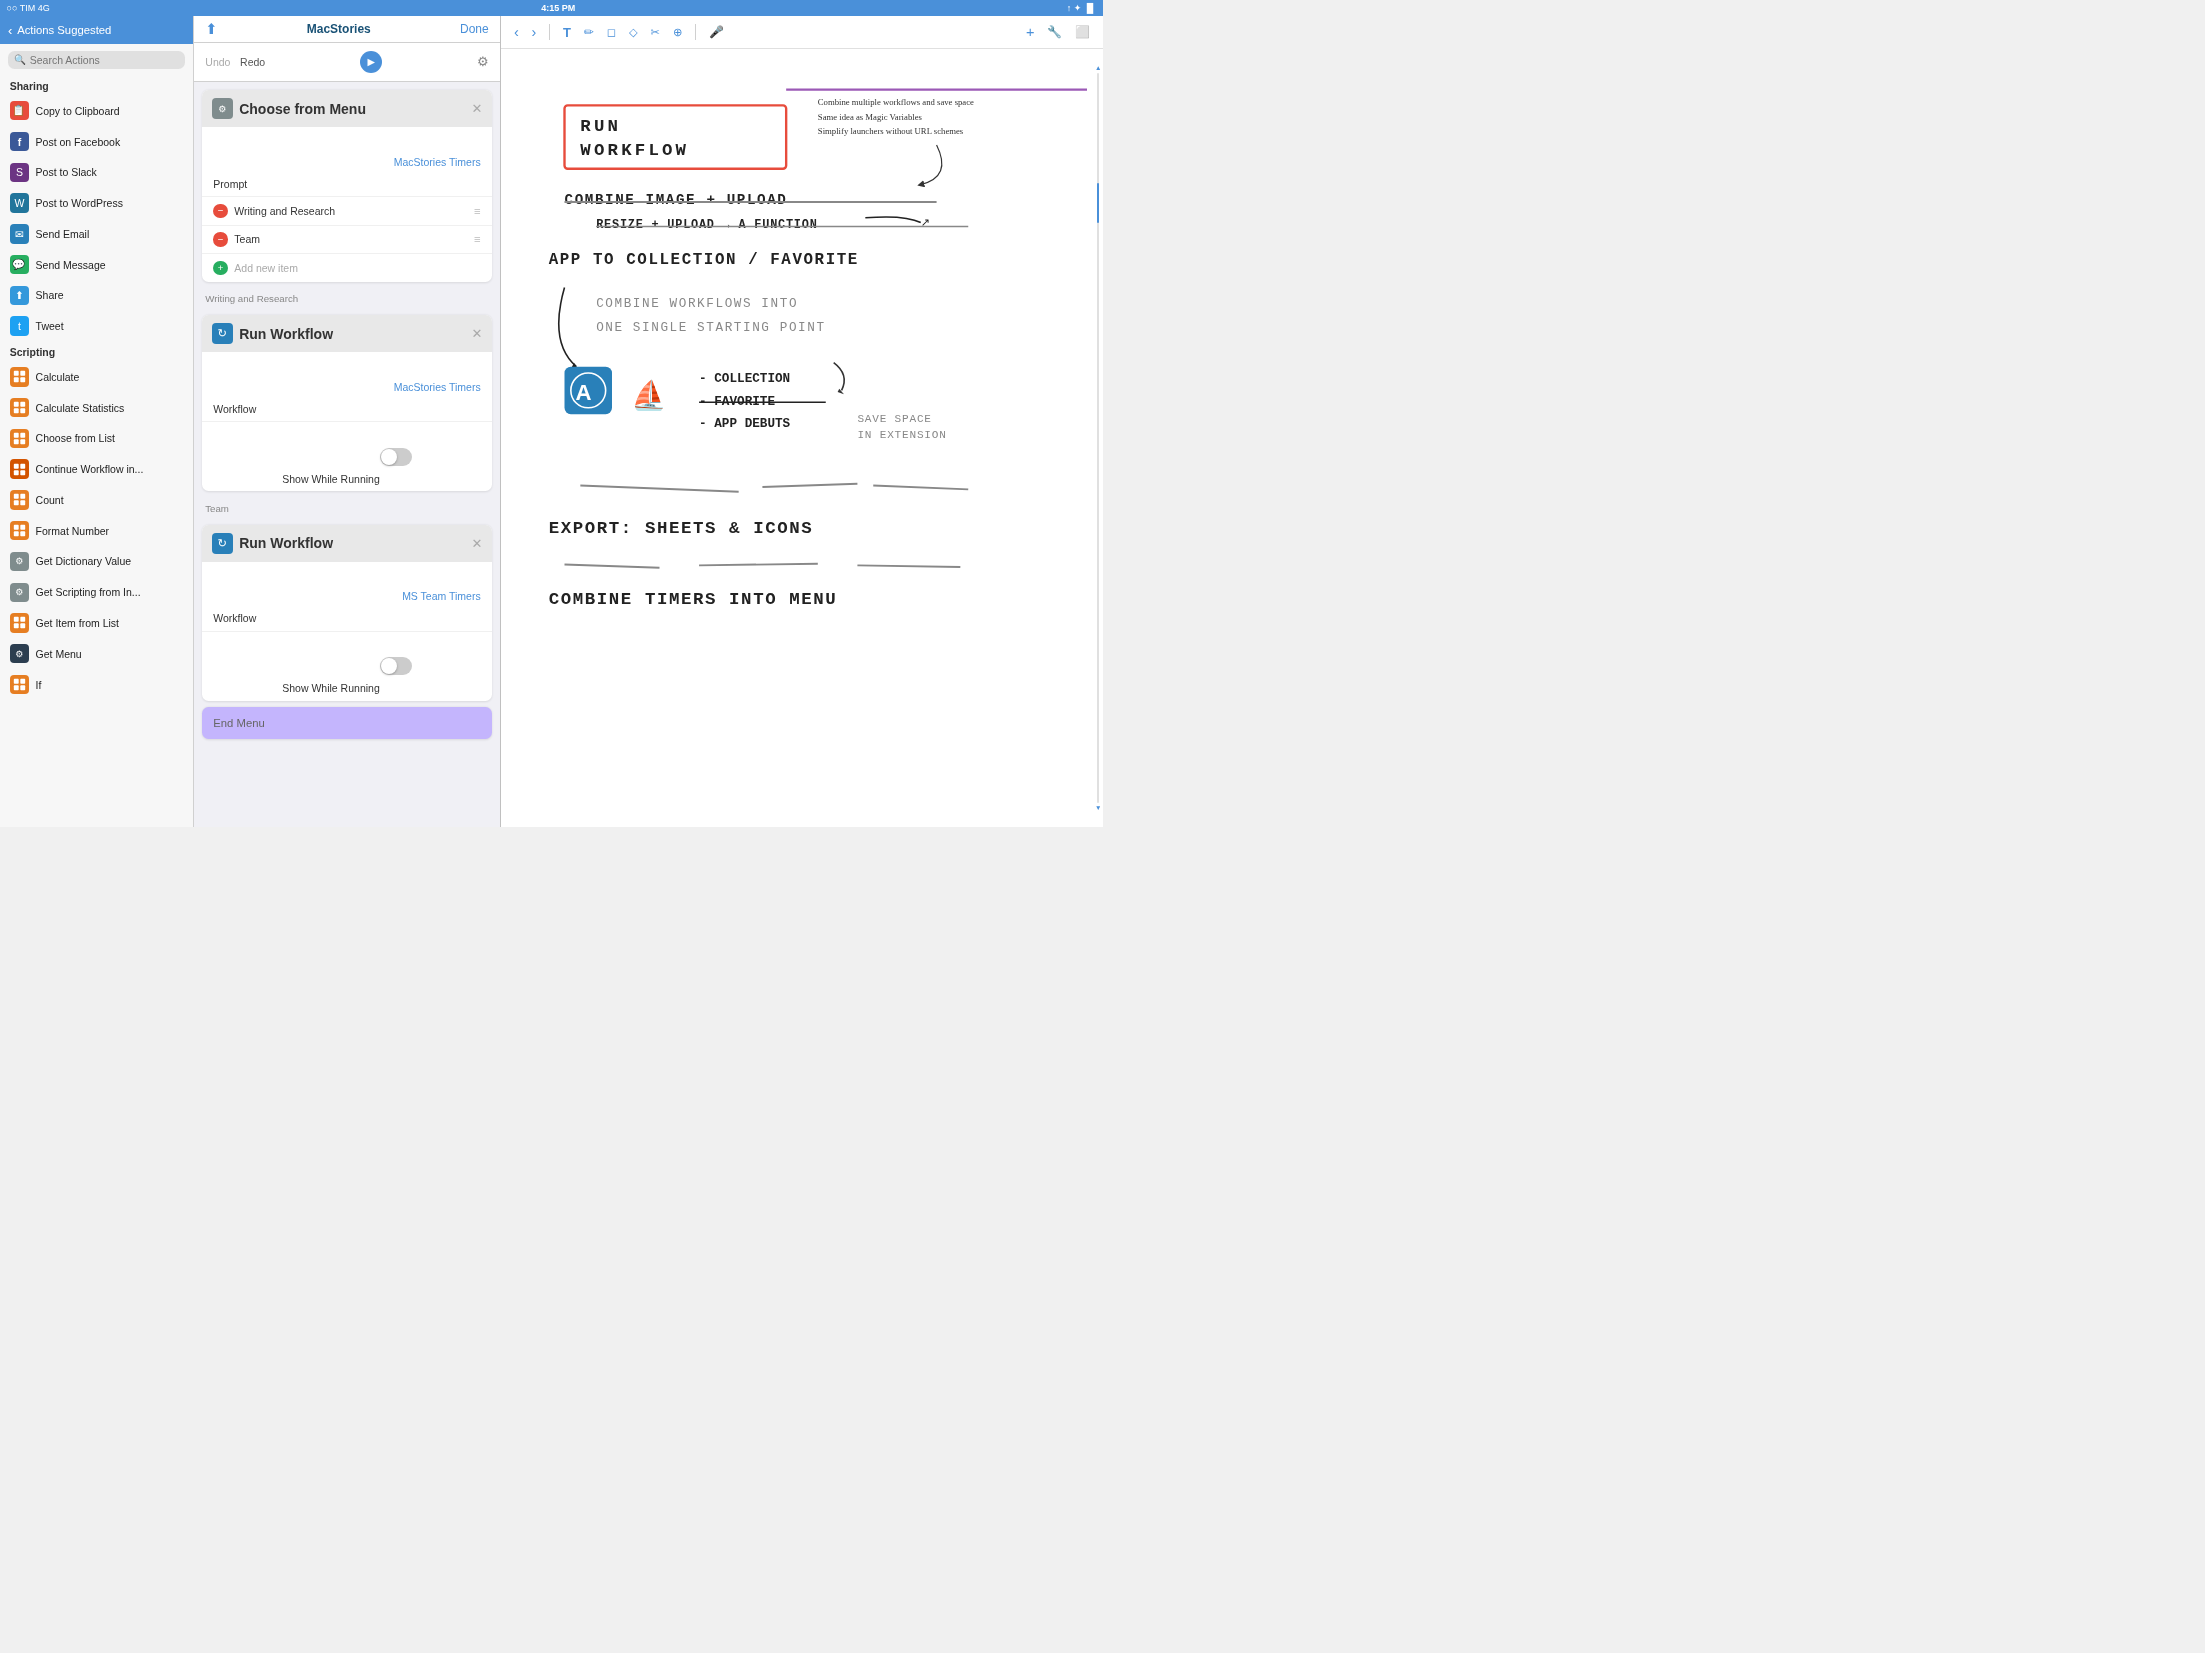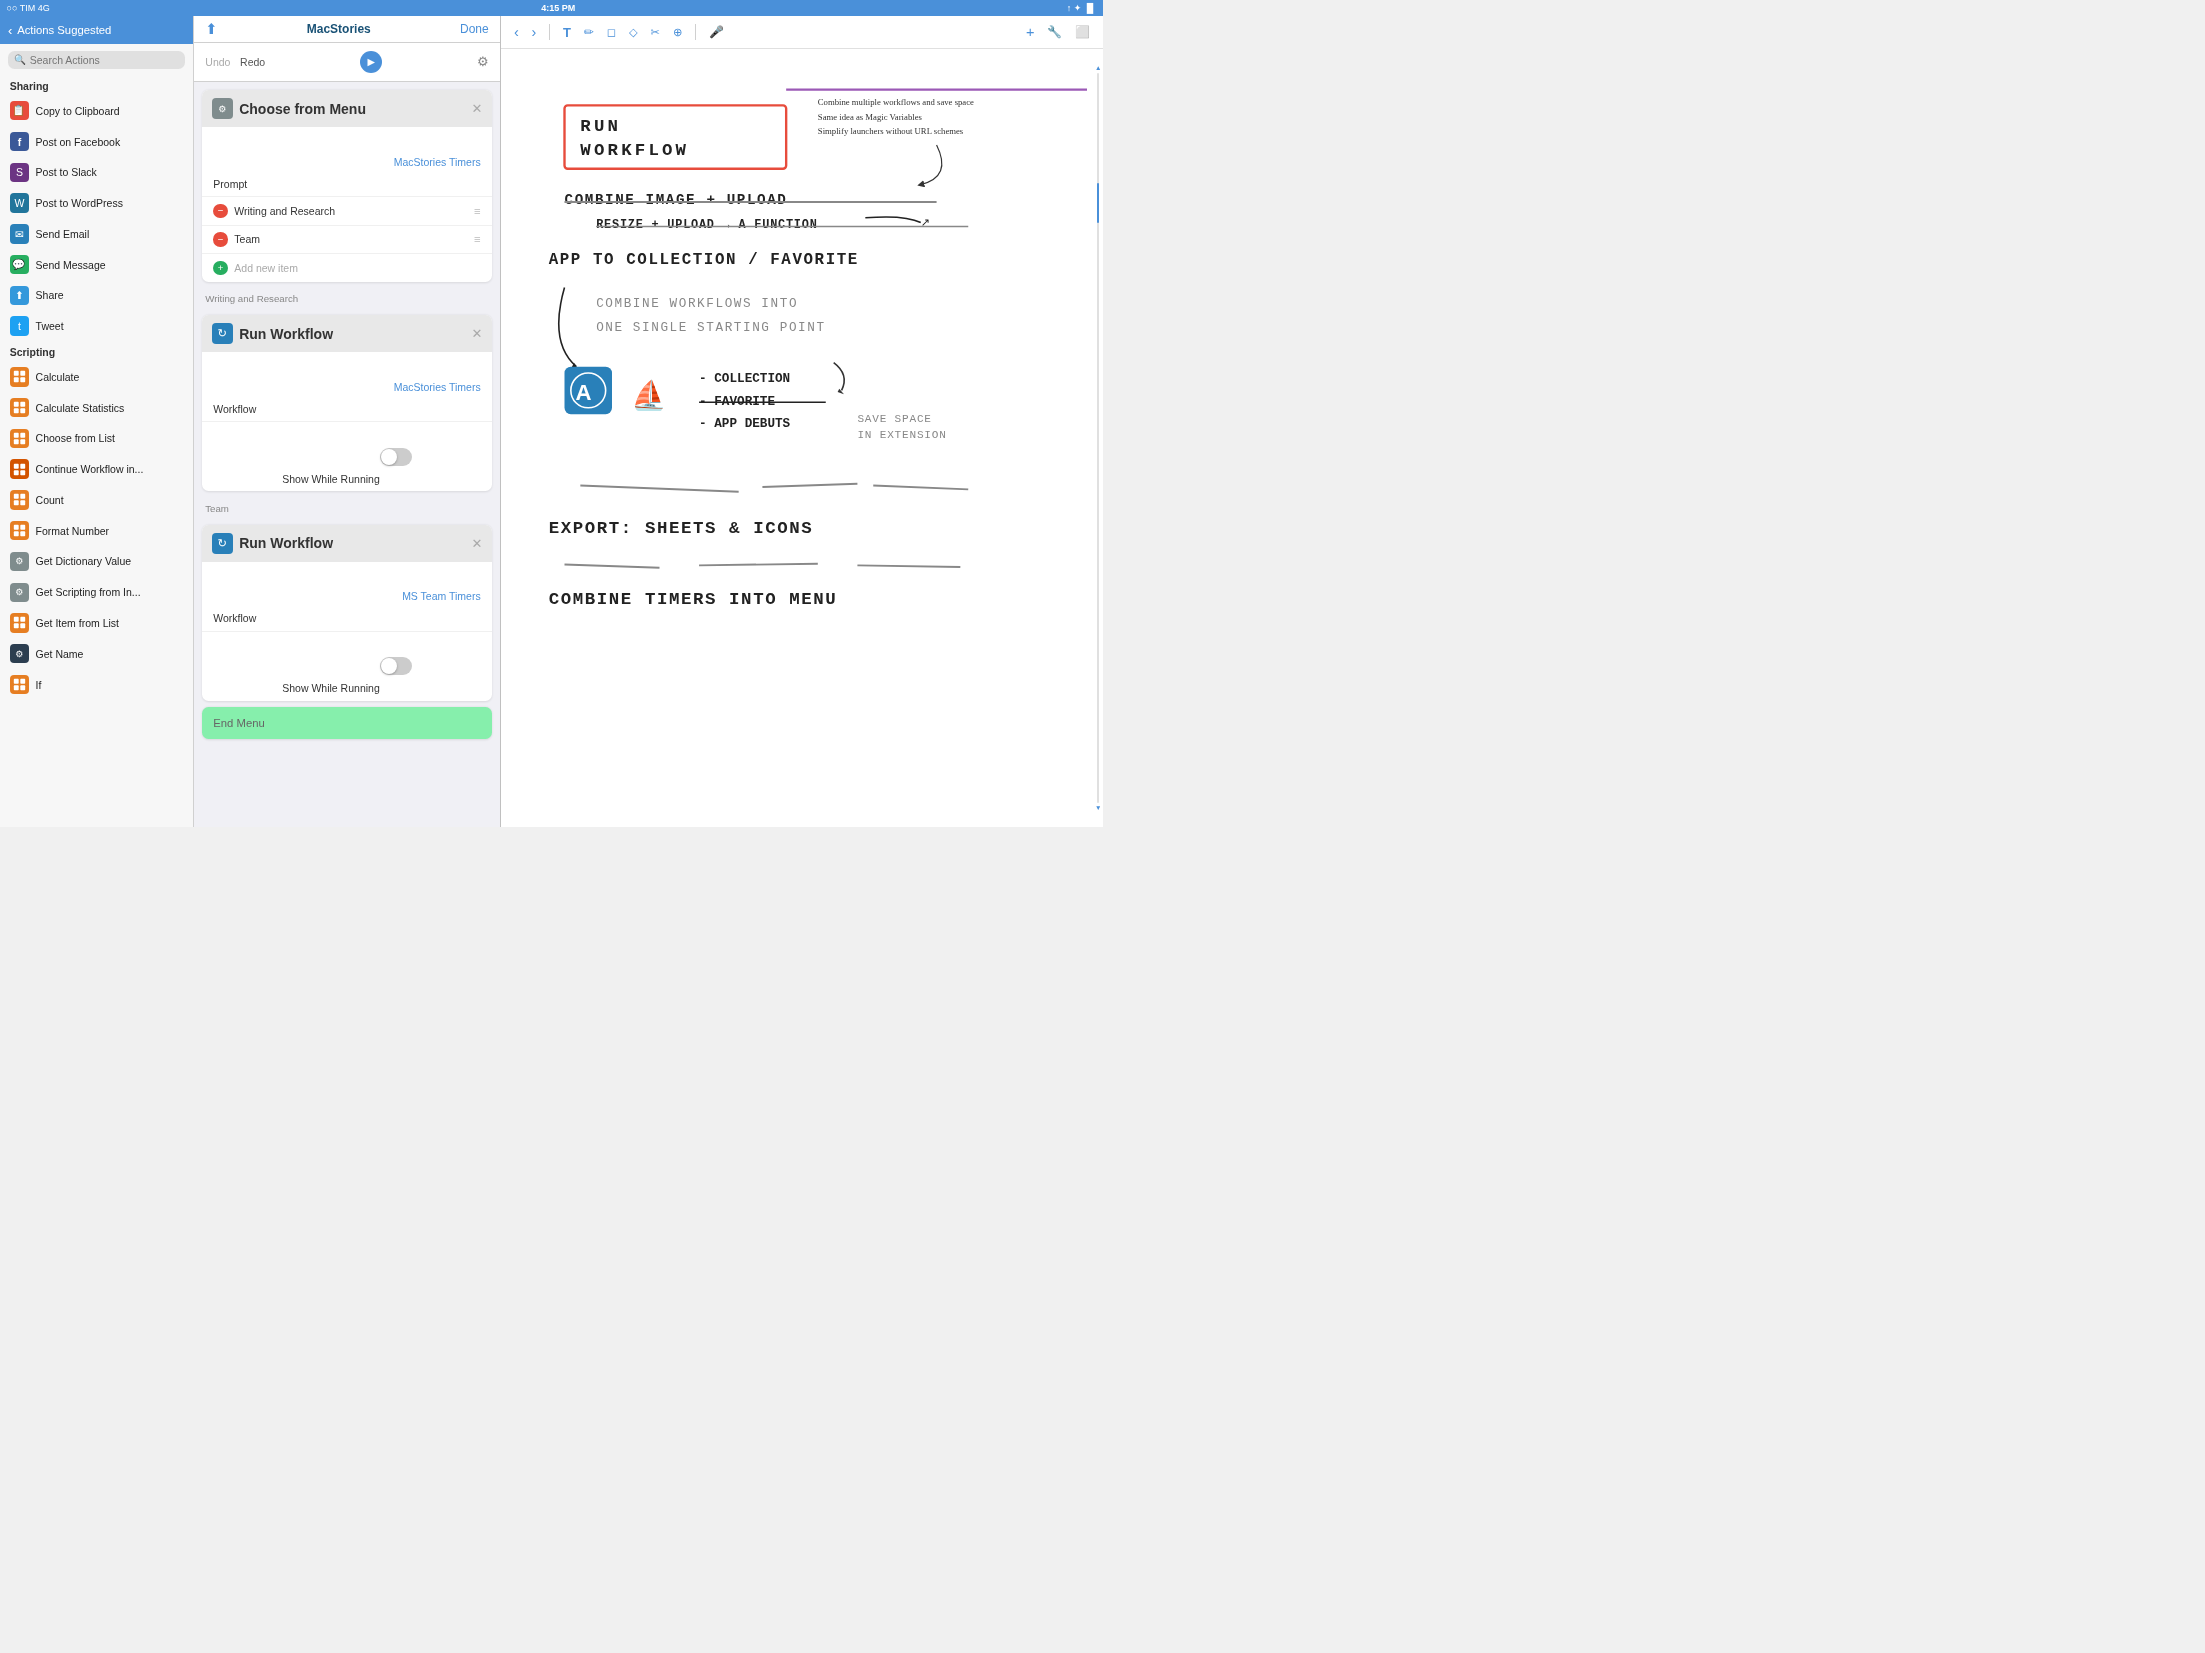--- a/index.html
+++ b/index.html
@@ -142,21 +142,21 @@
       width: 16px; height: 16px; background: white; border-radius: 50%;
       position: absolute; top: 0.8px; left: 0.8px;
       box-shadow: 0 0.8px 2.4px rgba(0,0,0,0.3);
     }
 
     
     .section-divider {
       font-size: 9.7px; color: #888; padding: 4.8px 3.2px; font-weight: 500;
     }
     .end-menu {
-      background: #86efac; border-radius: 6.5px; padding: 9.7px 11.3px;
+      background: #c4b5fd; border-radius: 6.5px; padding: 9.7px 11.3px;
       font-size: 11.3px; color: #666; box-shadow: 0 0.8px 2.4px rgba(0,0,0,0.1);
     }
 
     
     .notes-panel {
       flex: 1; background: white; display: flex; flex-direction: column;
     }
     .notes-toolbar {
       display: flex; align-items: center; gap: 6.5px; padding: 6.5px 9.7px;
       border-bottom: 0.8px solid #e0e0e0; background: white;
@@ -312,21 +312,21 @@
               <rect x="1" y="1" width="6" height="6" fill="white" rx="1"></rect>
               <rect x="9" y="1" width="6" height="6" fill="white" rx="1"></rect>
               <rect x="1" y="9" width="6" height="6" fill="white" rx="1"></rect>
               <rect x="9" y="9" width="6" height="6" fill="white" rx="1"></rect>
             </svg>
         </div>
         <span>Get Item from List</span>
       </div>
       <div class="action-item">
         <div class="action-icon icon-dark" style="font-size:9px;">⚙</div>
-        <span>Get Name</span>
+        <span>Get Menu</span>
       </div>
       <div class="action-item">
         <div class="action-icon icon-orange" style="font-size:8px;">
           <svg width="13" height="13" viewBox="0 0 16 16">
               <rect x="1" y="1" width="6" height="6" fill="white" rx="1"></rect>
               <rect x="9" y="1" width="6" height="6" fill="white" rx="1"></rect>
               <rect x="1" y="9" width="6" height="6" fill="white" rx="1"></rect>
               <rect x="9" y="9" width="6" height="6" fill="white" rx="1"></rect>
             </svg>
         </div>

